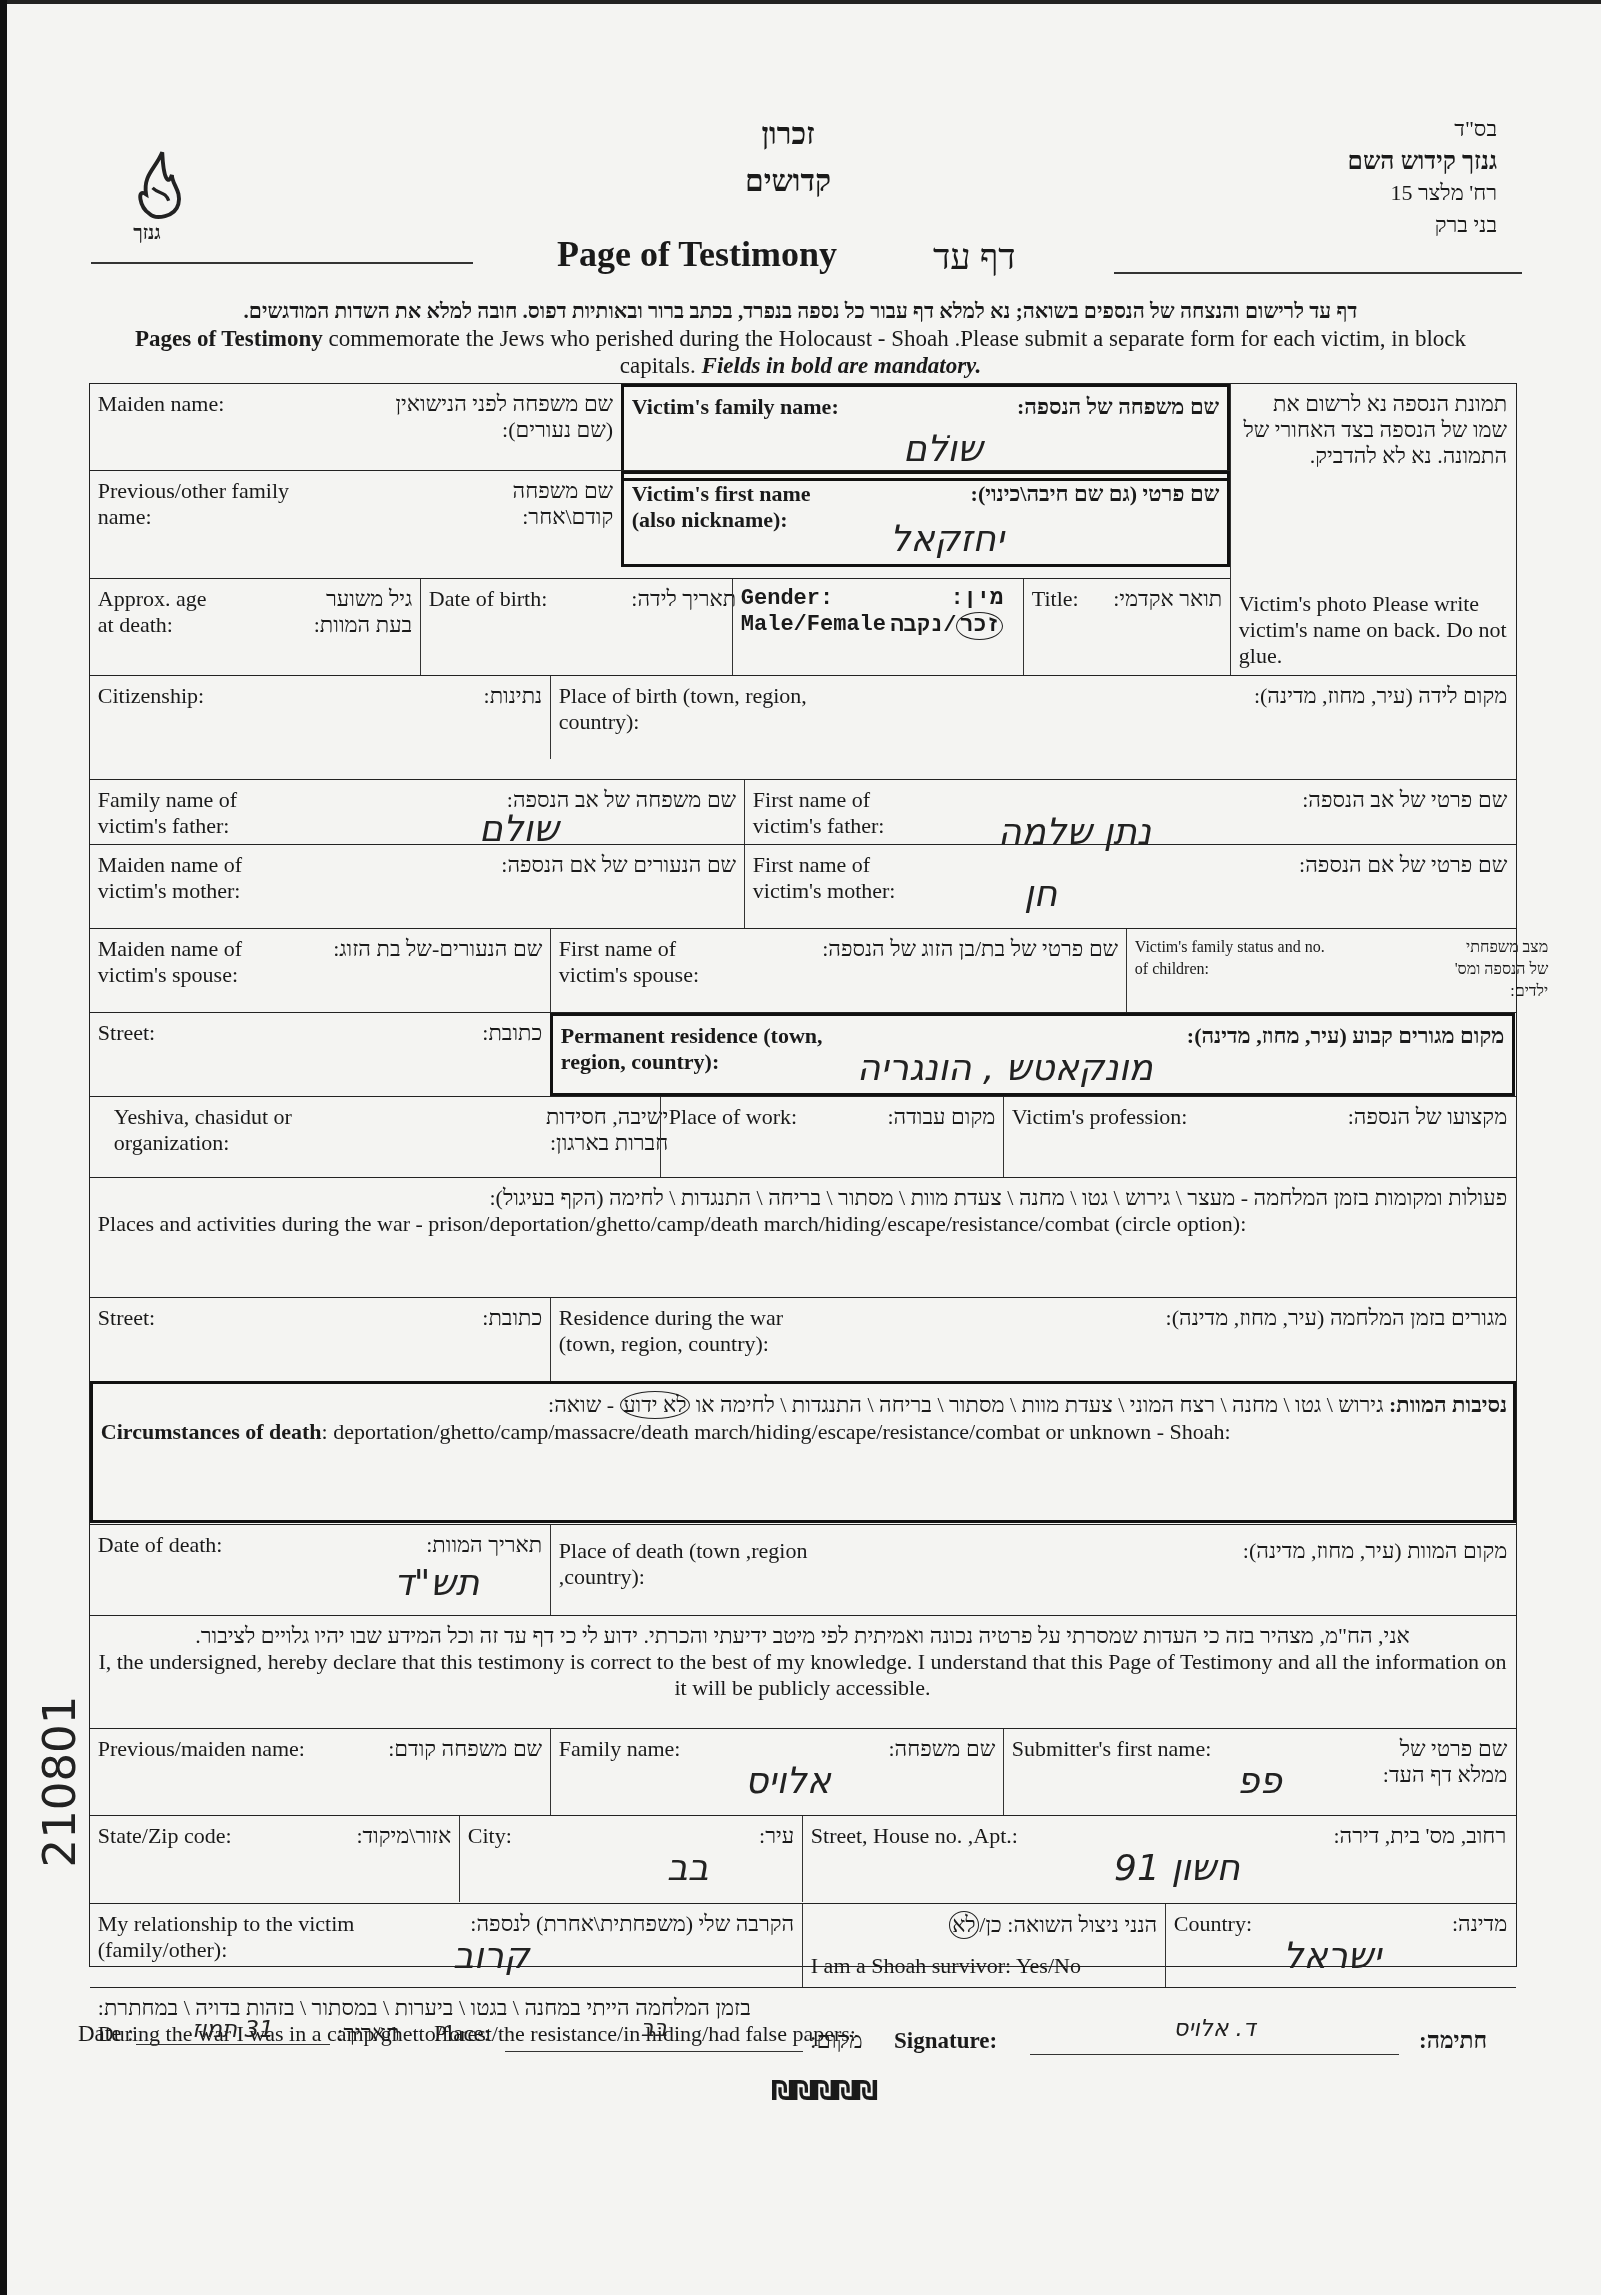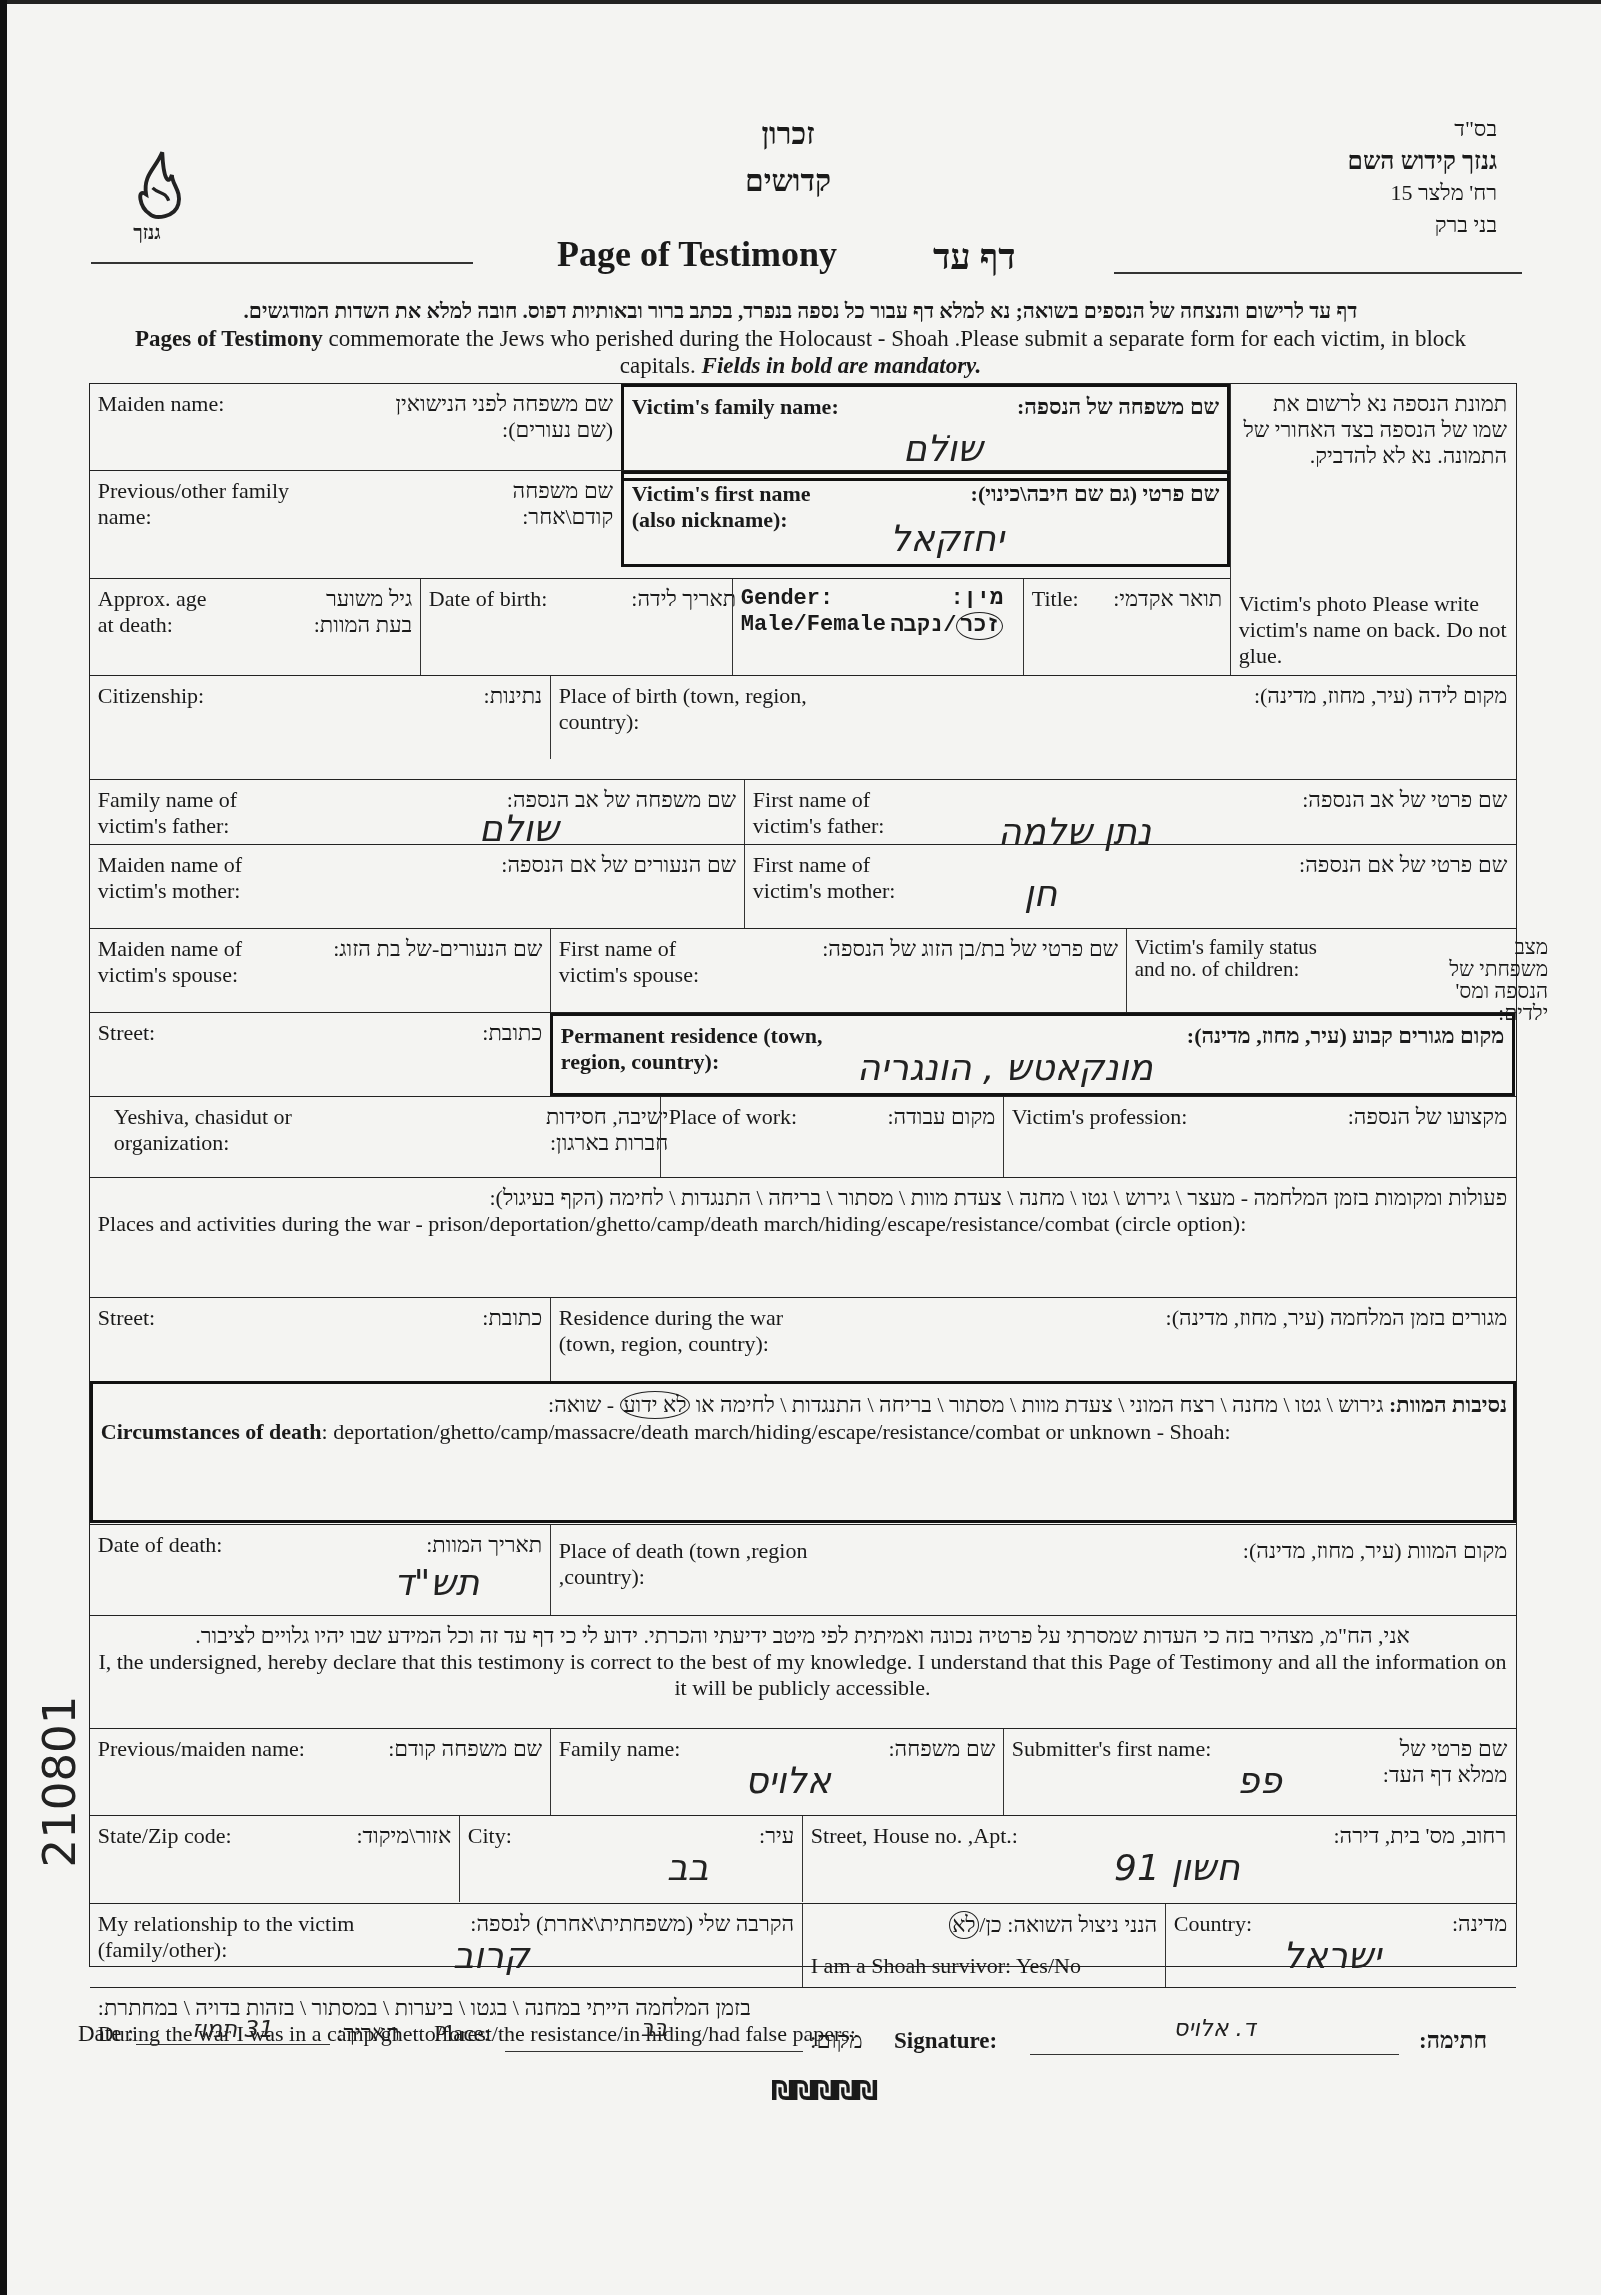--- a/index.html
+++ b/index.html
@@ -9,21 +9,21 @@
   .edge-left{position:absolute;left:0;top:0;width:6.5px;height:2295px;background:#111;}
   .he{direction:rtl;unicode-bidi:embed;}
   .hw{font-family:"DejaVu Sans",sans-serif;font-style:italic;color:#222;direction:rtl;}
   
   .logo{position:absolute;left:117px;top:149px;width:84px;height:97px;}
   .title-he{position:absolute;left:745px;top:110px;font-size:30px;font-weight:bold;text-align:center;direction:rtl;line-height:47px;}
   .org{position:absolute;right:104px;top:113px;text-align:right;direction:rtl;font-size:22px;line-height:32px;}
   .org .b{font-weight:bold;font-size:24.6px;}
   .hrule{position:absolute;height:1.9px;background:#333;}
   .page-title{position:absolute;left:557px;top:233px;font-size:36px;font-weight:bold;}
-  .page-title-he{position:absolute;left:933px;top:236px;font-size:36px;font-weight:bold;direction:rtl;}
+  .page-title-he{position:absolute;left:933px;top:236px;font-size:36px;font-weight:normal;direction:rtl;}
   .intro{position:absolute;left:104px;width:1393px;top:298px;text-align:center;font-size:23px;line-height:27px;}
   .intro .he{font-weight:bold;font-size:21px;}
   
   .form{position:absolute;left:89px;top:383px;width:1428px;height:1584px;border:1.9px solid #222;box-sizing:border-box;}
   .row{position:absolute;left:0;width:100%;border-top:1.9px solid #222;box-sizing:border-box;}
   .cell{position:absolute;top:0;height:100%;box-sizing:border-box;border-left:1.3px solid #333;padding:6.5px 7.8px;font-size:22px;line-height:26px;}
   .cell:first-child{border-left:none;}
   .lbl-en{position:absolute;left:7.8px;top:6.5px;}
   .lbl-he{position:absolute;right:7.8px;top:6.5px;direction:rtl;text-align:right;}
   .bold{font-weight:bold;}
@@ -158,21 +158,21 @@
 
     <div class="row" style="top:544px;height:84px;">
       <div class="cell" style="left:0;width:460px;">
         <span class="lbl-en" style="width:188px;">Maiden name of victim's spouse:</span>
         <span class="lbl-he" style="width:246px;">שם הנעורים-של בת הזוג:</span>
       </div>
       <div class="cell" style="left:460px;width:576px;">
         <span class="lbl-en" style="width:175px;">First name of victim's spouse:</span>
         <span class="lbl-he">שם פרטי של בת/בן הזוג של הנספה:</span>
       </div>
-      <div class="cell" style="left:1036px;width:430px;font-size:21px;line-height:22px;">
+      <div class="cell" style="left:1036px;width:430px;font-size:16px;line-height:22px;">
         <span class="lbl-en" style="width:194px;">Victim's family status and no. of children:</span>
         <span class="lbl-he" style="width:104px;">מצב משפחתי של הנספה ומס' ילדים:</span>
       </div>
     </div>
 
     <div class="row" style="top:628px;height:84px;">
       <div class="cell" style="left:0;width:460px;">
         <span class="lbl-en">Street:</span>
         <span class="lbl-he">כתובת:</span>
       </div>

